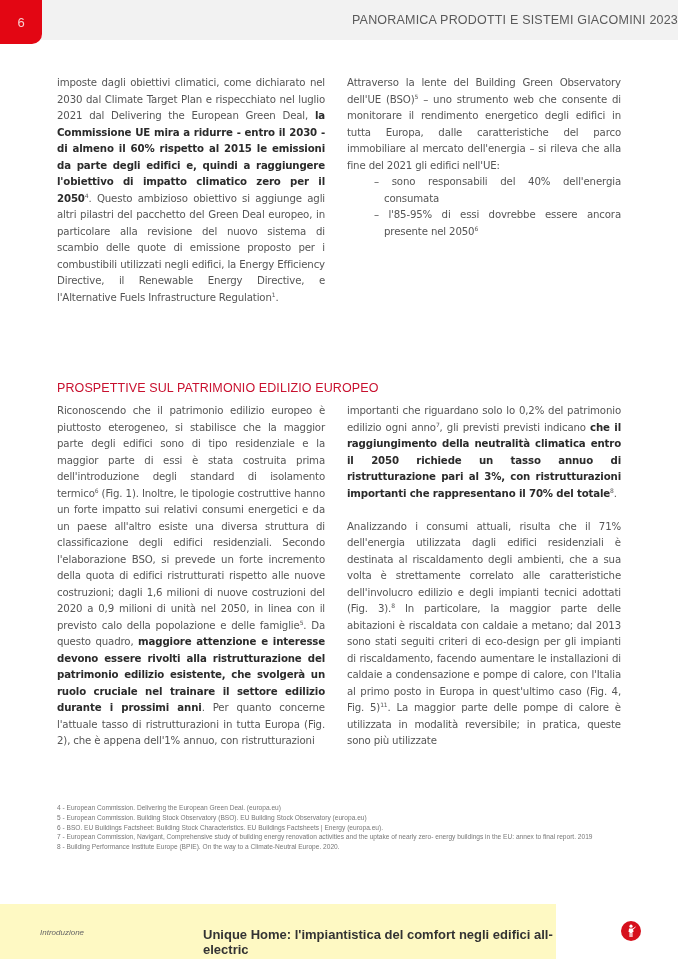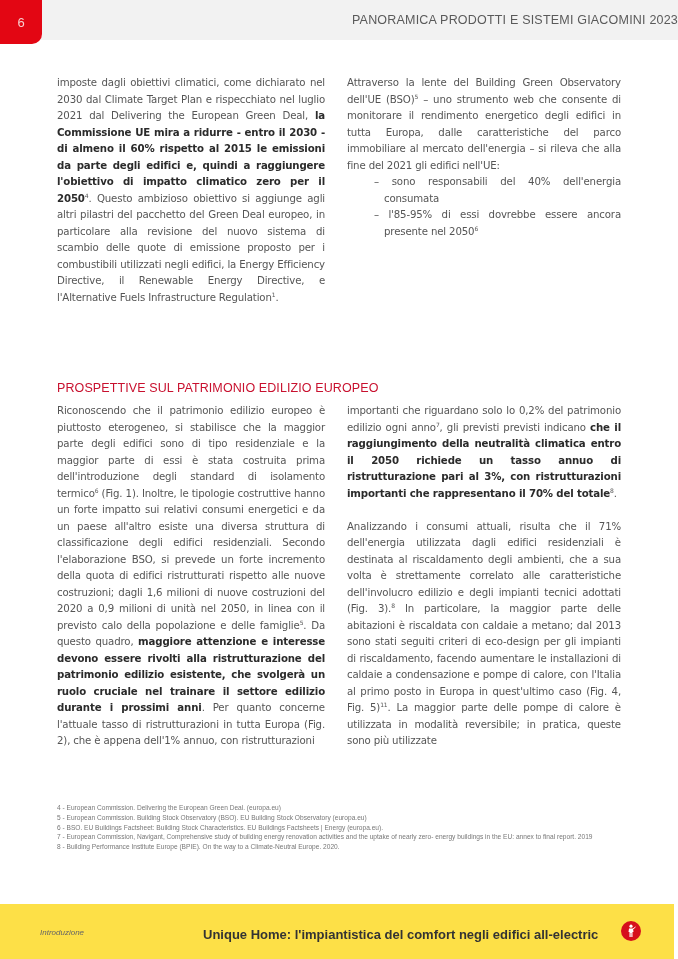--- a/index.html
+++ b/index.html
@@ -46,22 +46,22 @@
 
     .spacer { height: 16.5px; }
 
     .footnotes {
       position: absolute; left: 57px; top: 803px; width: 570px;
       font-family: "Liberation Sans", sans-serif; font-size: 6.6px; line-height: 9.8px; color: #777;
     }
     .footnotes .fn { padding-left: 9px; text-indent: -9px; }
 
     .footer {
-      position: absolute; left: 0; top: 904px; width: 674px; height: 55px;
-      background: #fde047;
+      position: absolute; left: 0; top: 904px; width: 556px; height: 55px;
+      background: #fef9c3;
     }
     .footer-section {
       position: absolute; left: 40px; top: 24px;
       font-family: "Liberation Sans", sans-serif; font-size: 8px; font-style: italic; color: #666;
     }
     .footer-title {
       position: absolute; left: 203px; top: 23px;
       font-family: "Liberation Sans", sans-serif; font-size: 13px; font-weight: bold; color: #333;
     }
     .footer-logo {

